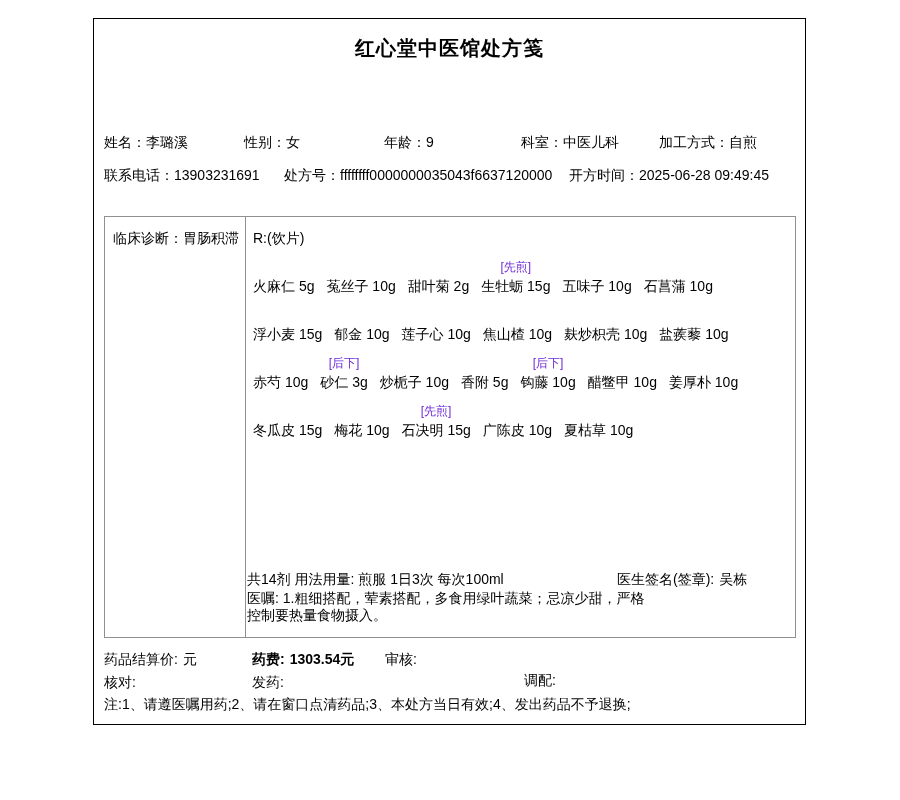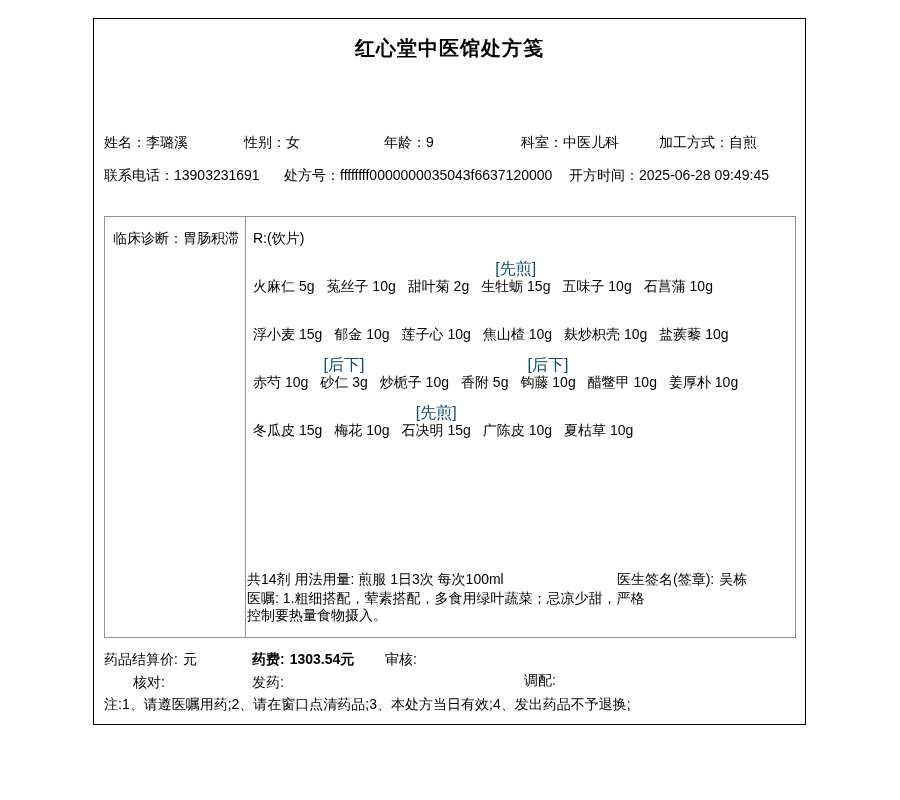--- a/index.html
+++ b/index.html
@@ -10,21 +10,21 @@
   .f{position:absolute;font-size:14px;white-space:nowrap;}
   .f .lbl,.f .val{display:inline;}
   .gap .val{margin-left:5px;}
   .rx-box{position:absolute;left:10px;top:197px;width:690px;height:420px;border:1px solid #909090;background:#fff;}
   .col-divider{position:absolute;left:140px;top:0;height:100%;width:0;border-left:1px solid #909090;}
   .diagnosis{position:absolute;left:8px;top:13px;font-size:14px;white-space:nowrap;}
   .rx-header{position:absolute;left:148px;top:13px;font-size:14px;}
   .rx-rows{position:absolute;left:148px;top:40px;width:540px;}
   .rx-row{position:relative;height:28px;padding-top:20px;white-space:nowrap;}
   .herb{position:relative;display:inline-block;margin-right:12px;font-size:14px;}
-  .herb .note{position:absolute;top:-19px;left:50%;transform:translateX(-50%);font-size:16px;white-space:nowrap;color:#0c4a6e;}
+  .herb .note{position:absolute;top:-19px;left:50%;transform:translateX(-50%);font-size:12px;white-space:nowrap;color:#6d28d9;}
   .rx-summary{position:absolute;left:142px;top:354px;font-size:14px;white-space:nowrap;}
   .doctor-sign{position:absolute;left:512px;top:354px;font-size:14px;white-space:nowrap;}
   .advice1{position:absolute;left:142px;top:373px;font-size:14px;white-space:nowrap;}
   .advice2{position:absolute;left:142px;top:390px;font-size:14px;white-space:nowrap;}
   .footer-f{font-size:14px;}
 </style>
 </head>
 <body>
 
 <div class="page">
@@ -60,18 +60,18 @@
       <div class="doctor-sign gap f" style="position:absolute;"><span class="lbl">医生签名(签章):</span><span class="val">吴栋</span></div>
       <div class="advice1">医嘱: 1.粗细搭配，荤素搭配，多食用绿叶蔬菜；忌凉少甜，严格</div>
       <div class="advice2">控制要热量食物摄入。</div>
     </div>
 
     <div class="f footer-f gap" style="left:10px;top:632px;"><span class="lbl">药品结算价:</span><span class="val">元</span></div>
     <div class="f footer-f gap" style="left:158px;top:632px;font-weight:bold;"><span class="lbl">药费:</span><span class="val">1303.54元</span></div>
     <div class="f footer-f" style="left:291px;top:632px;">审核:</div>
     <div class="f footer-f" style="left:430px;top:653px;">调配:</div>
 
-    <div class="f footer-f" style="left:10px;top:655px;margin-left:29px;">核对:</div>
+    <div class="f footer-f" style="left:10px;top:655px;">核对:</div>
     <div class="f footer-f" style="left:158px;top:655px;">发药:</div>
 
     <div class="f footer-f" style="left:10px;top:677px;">注:1、请遵医嘱用药;2、请在窗口点清药品;3、本处方当日有效;4、发出药品不予退换;</div>
   </div>
 </div>
 
 </body></html>

